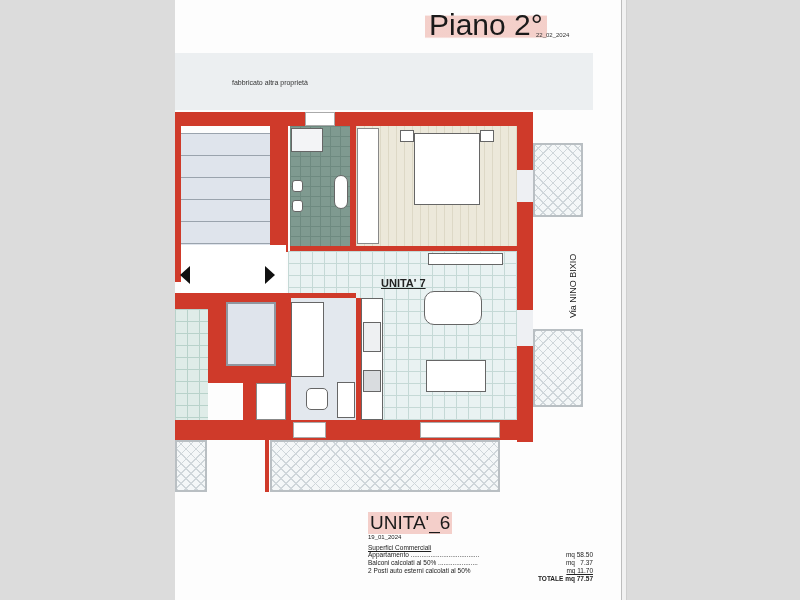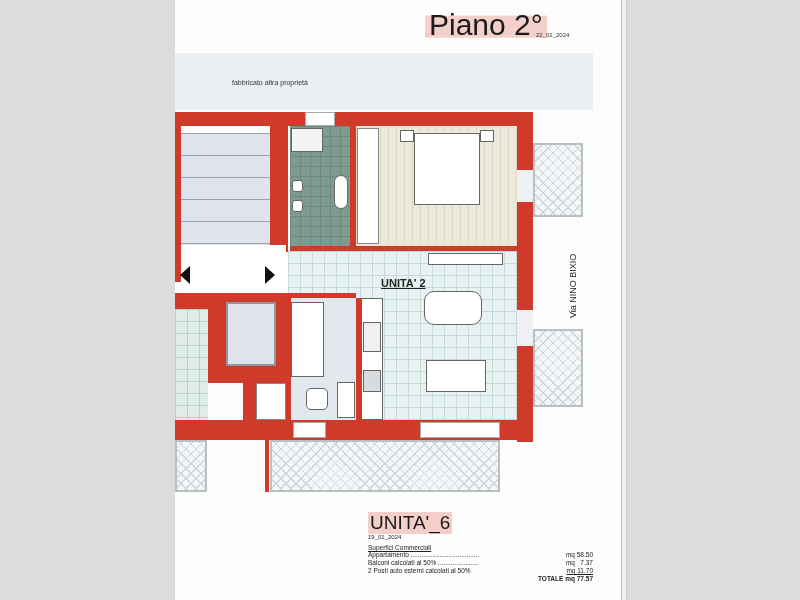--- a/index.html
+++ b/index.html
@@ -99,21 +99,21 @@
   <div class="abs furn" style="left:291px;top:302px;width:33px;height:75px;"></div>
   <div class="abs furn" style="left:337px;top:382px;width:18px;height:36px;"></div>
   <div class="abs furn" style="left:306px;top:388px;width:22px;height:22px;border-radius:5px;"></div>
 
   <div class="abs net" style="left:533px;top:143px;width:50px;height:74px;"></div>
   <div class="abs net" style="left:533px;top:329px;width:50px;height:78px;"></div>
   <div class="abs net" style="left:270px;top:440px;width:230px;height:52px;"></div>
   <div class="abs wall" style="left:265px;top:440px;width:4px;height:52px;"></div>
   <div class="abs net" style="left:175px;top:440px;width:32px;height:52px;"></div>
 
-  <div class="abs unit-label">UNITA' 2</div>
+  <div class="abs unit-label">UNITA' 7</div>
   <div class="abs street">Via NINO BIXIO</div>
 </div>
 
 <div class="abs summary">
   <div class="unit-title">UNITA'_6</div>
   <div style="font-size:6px;margin-bottom:4px;">19_01_2024</div>
   <div class="underline">Superfici Commerciali</div>
   <div class="row">
     <span>Appartamento ......................................</span>
     <span>mq 58.50</span>

